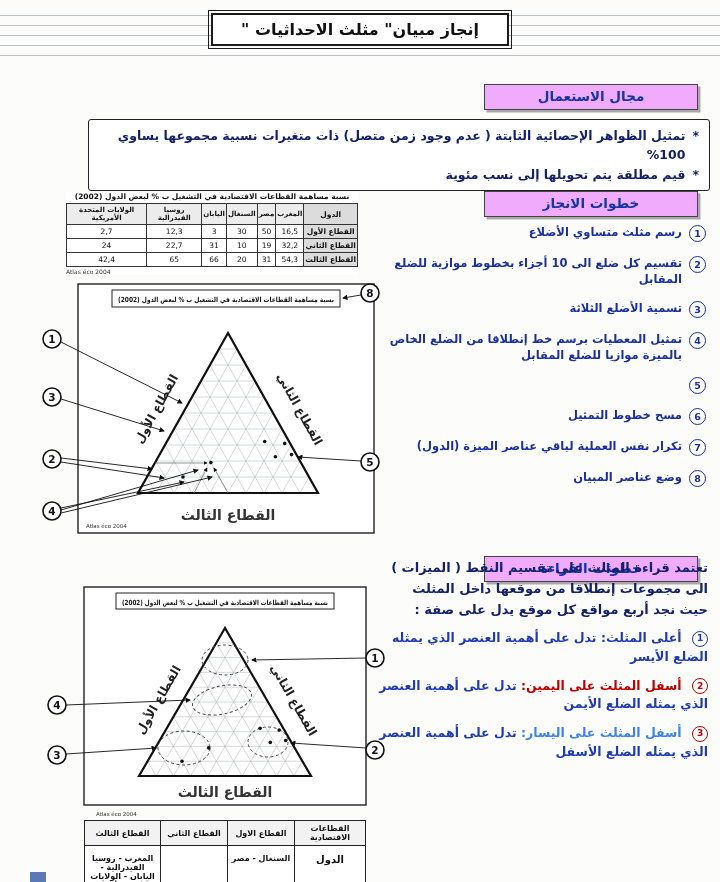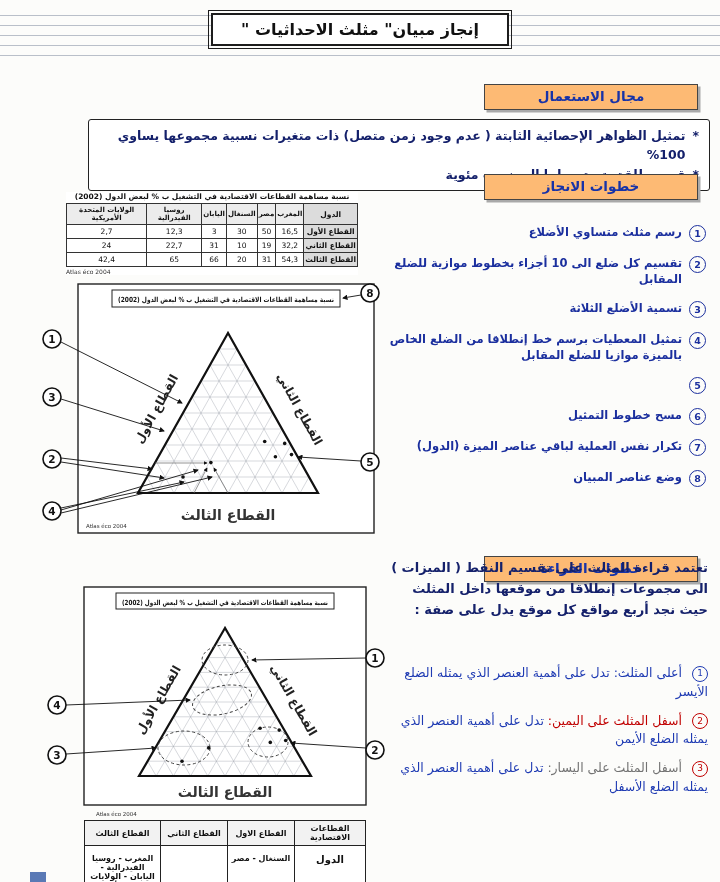--- a/index.html
+++ b/index.html
@@ -4,37 +4,37 @@
 <style>
   html,body{margin:0;padding:0}
   body{width:720px;height:882px;position:relative;background:#fcfcfa;overflow:hidden;
        font-family:"DejaVu Sans",sans-serif;color:#111}
   .ruled{position:absolute;top:6px;left:0;width:100%;height:52px;
          background:repeating-linear-gradient(to bottom,transparent 0 9px,#b9bfc9 9px 10px)}
   .title-box{position:absolute;top:13px;left:50%;transform:translateX(-50%);background:#fff;
              border:2px solid #1c1c1c;outline:1px solid #1c1c1c;outline-offset:2.5px;
              padding:5px 28px;font-size:16px;font-weight:bold;direction:rtl;white-space:nowrap}
   .sec-box{position:absolute;right:22px;width:212px;height:24px;line-height:22px;text-align:center;
-           background:#fdba74;border:1.3px solid #444;box-shadow:2.5px 2.5px 0 #a9a9a9;
+           background:#f0abfc;border:1.3px solid #444;box-shadow:2.5px 2.5px 0 #a9a9a9;
            color:#1733a8;font-weight:bold;font-size:13.5px;direction:rtl}
   .usage-box{position:absolute;top:119px;right:10px;width:600px;border:1.4px solid #222;
              border-radius:3px;padding:6px 10px;direction:rtl;color:#14206b;font-weight:bold;
              font-size:12.5px;line-height:1.55;background:#fff}
   .bullet{display:flex}
   .star{margin-left:7px}
   .steps{position:absolute;top:224px;right:14px;width:324px;direction:rtl;color:#1b2f9e;
          font-size:11.5px;font-weight:bold;line-height:1.4}
   .step{margin-bottom:13px;display:flex;align-items:flex-start}
   .step-num{flex:0 0 auto;width:15px;height:15px;border:1.3px solid currentColor;border-radius:50%;
             display:inline-flex;align-items:center;justify-content:center;font-size:9.5px;
             margin-left:7px;margin-top:1px}
   .intro{position:absolute;top:558px;right:12px;width:324px;direction:rtl;color:#15216b;
          font-weight:bold;font-size:13px;line-height:1.6}
-  .read-items{position:absolute;top:664px;right:12px;width:330px;direction:rtl;
-              font-size:12.5px;font-weight:normal;line-height:1.5}
+  .read-items{position:absolute;top:629px;right:12px;width:330px;direction:rtl;
+              font-size:12.5px;font-weight:bold;line-height:1.5}
   .read-item{margin-bottom:10px}
   .read-num{display:inline-flex;width:14px;height:14px;border:1.3px solid currentColor;border-radius:50%;
             align-items:center;justify-content:center;font-size:9px;margin-left:6px;vertical-align:1px}
   .read-body{color:#1f3bb3}
   .dtable-wrap{position:absolute;left:66px;top:192px;width:292px;direction:rtl;background:#fff}
   .dtable-title{text-align:center;font-weight:bold;font-size:7.5px;margin-bottom:2px}
   table.dtable{border-collapse:collapse;width:100%}
   .dtable th,.dtable td{border:1px solid #333;text-align:center;padding:2px 1px;font-size:7px}
   .dtable th{font-weight:bold;background:#ececec}
   .dtable td{direction:ltr;font-size:7.5px}
@@ -77,21 +77,21 @@
   <div class="bullet">
     <span class="star">*</span>
     <span>تمثيل الظواهر الإحصائية الثابتة ( عدم وجود زمن متصل) ذات متغيرات نسبية مجموعها يساوي 100%</span>
   </div>
   <div class="bullet">
     <span class="star">*</span>
     <span>قيم مطلقة يتم تحويلها إلى نسب مئوية</span>
   </div>
 </div>
 
-<div class="sec-box" style="top:174px">خطوات الانجاز</div>
+<div class="sec-box" style="top:191px">خطوات الانجاز</div>
 
 <div class="steps">
   <div class="step">
       <span class="step-num">1</span>
       <span>رسم مثلث متساوي الأضلاع</span>
     </div>
   <div class="step">
       <span class="step-num">2</span>
       <span>تقسيم كل ضلع الى 10 أجزاء بخطوط موازية للضلع المقابل</span>
     </div>
@@ -130,21 +130,21 @@
     <span style="color: rgb(31, 59, 179);">أعلى المثلث:</span>
     <span class="read-body">تدل على أهمية العنصر الذي يمثله الضلع الأيسر</span>
   </div>
   <div class="read-item">
     <span class="read-num" style="color: rgb(192, 0, 0);">2</span>
     <span style="color: rgb(192, 0, 0);">أسفل المثلث على اليمين:</span>
     <span class="read-body">تدل على أهمية العنصر الذي يمثله الضلع الأيمن</span>
   </div>
   <div class="read-item">
     <span class="read-num" style="color: rgb(192, 0, 0);">3</span>
-    <span style="color: #737373;">أسفل المثلث على اليسار:</span>
+    <span style="color: #3b82f6;">أسفل المثلث على اليسار:</span>
     <span class="read-body">تدل على أهمية العنصر الذي يمثله الضلع الأسفل</span>
   </div>
 </div>
 
 <div class="dtable-wrap">
   <div class="dtable-title">نسبة مساهمة القطاعات الاقتصادية في التشغيل ب % لبعض الدول (2002)</div>
   <table class="dtable">
     <tbody>
         <tr>
       <th class="rowlab">الدول</th>

